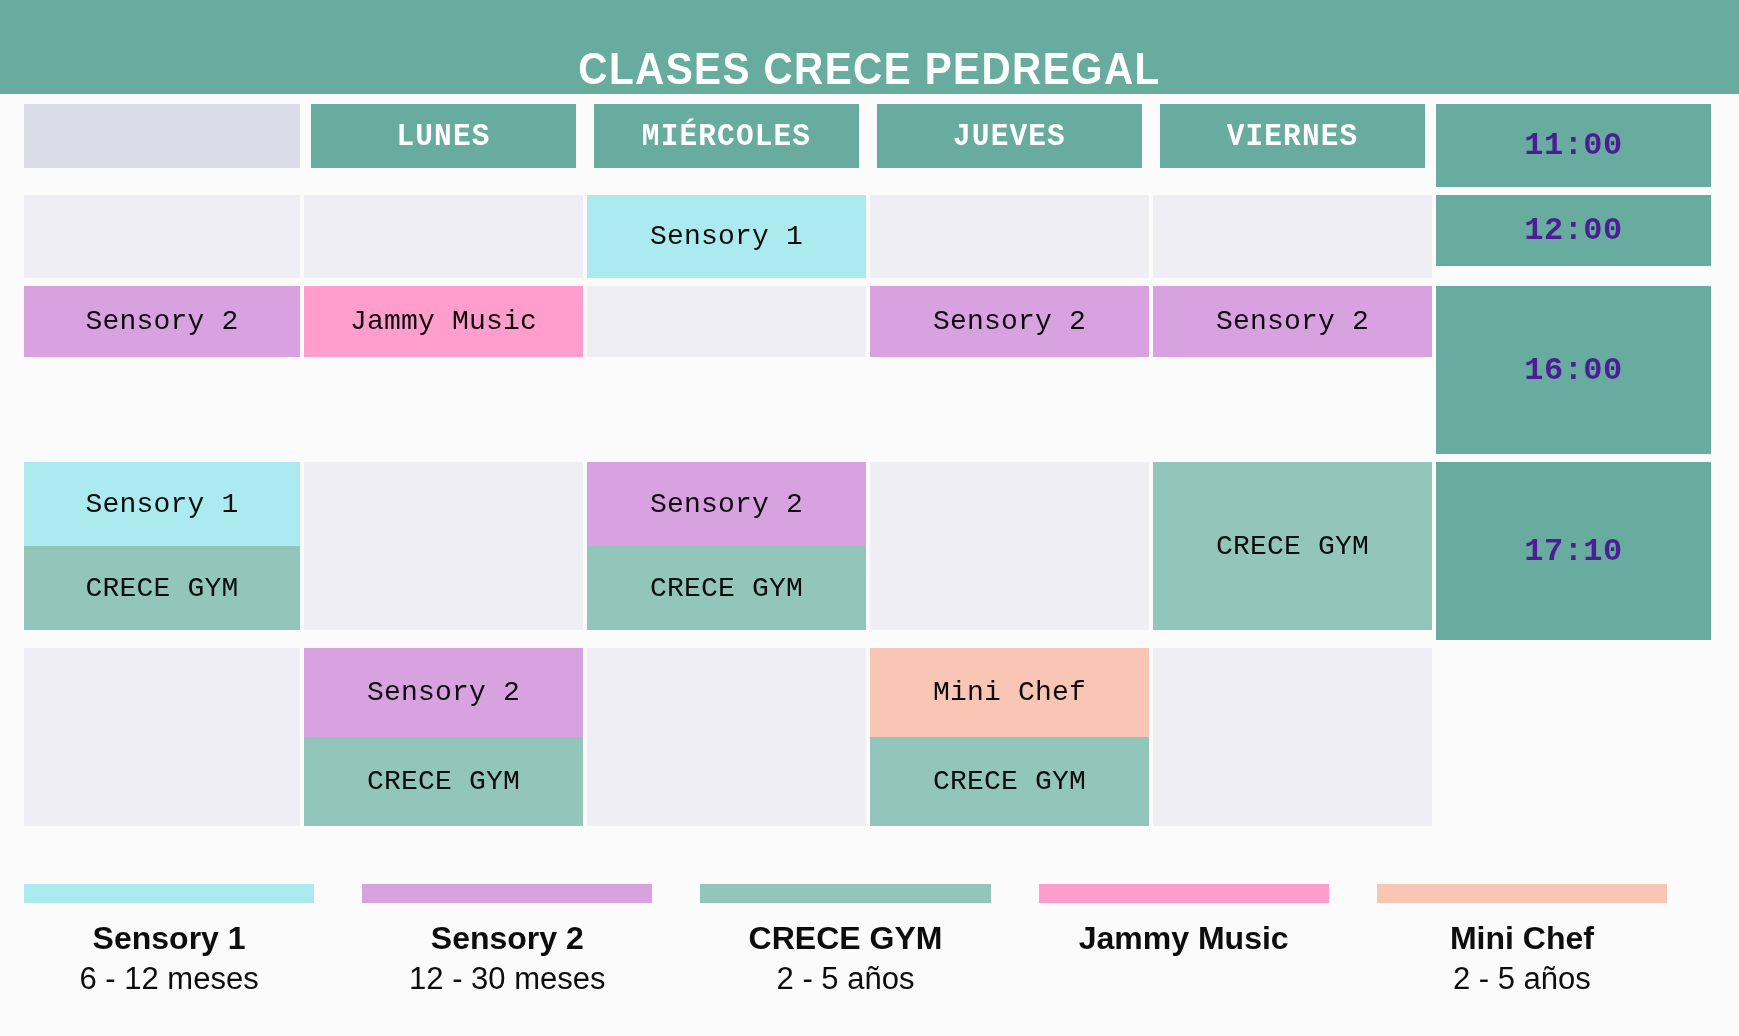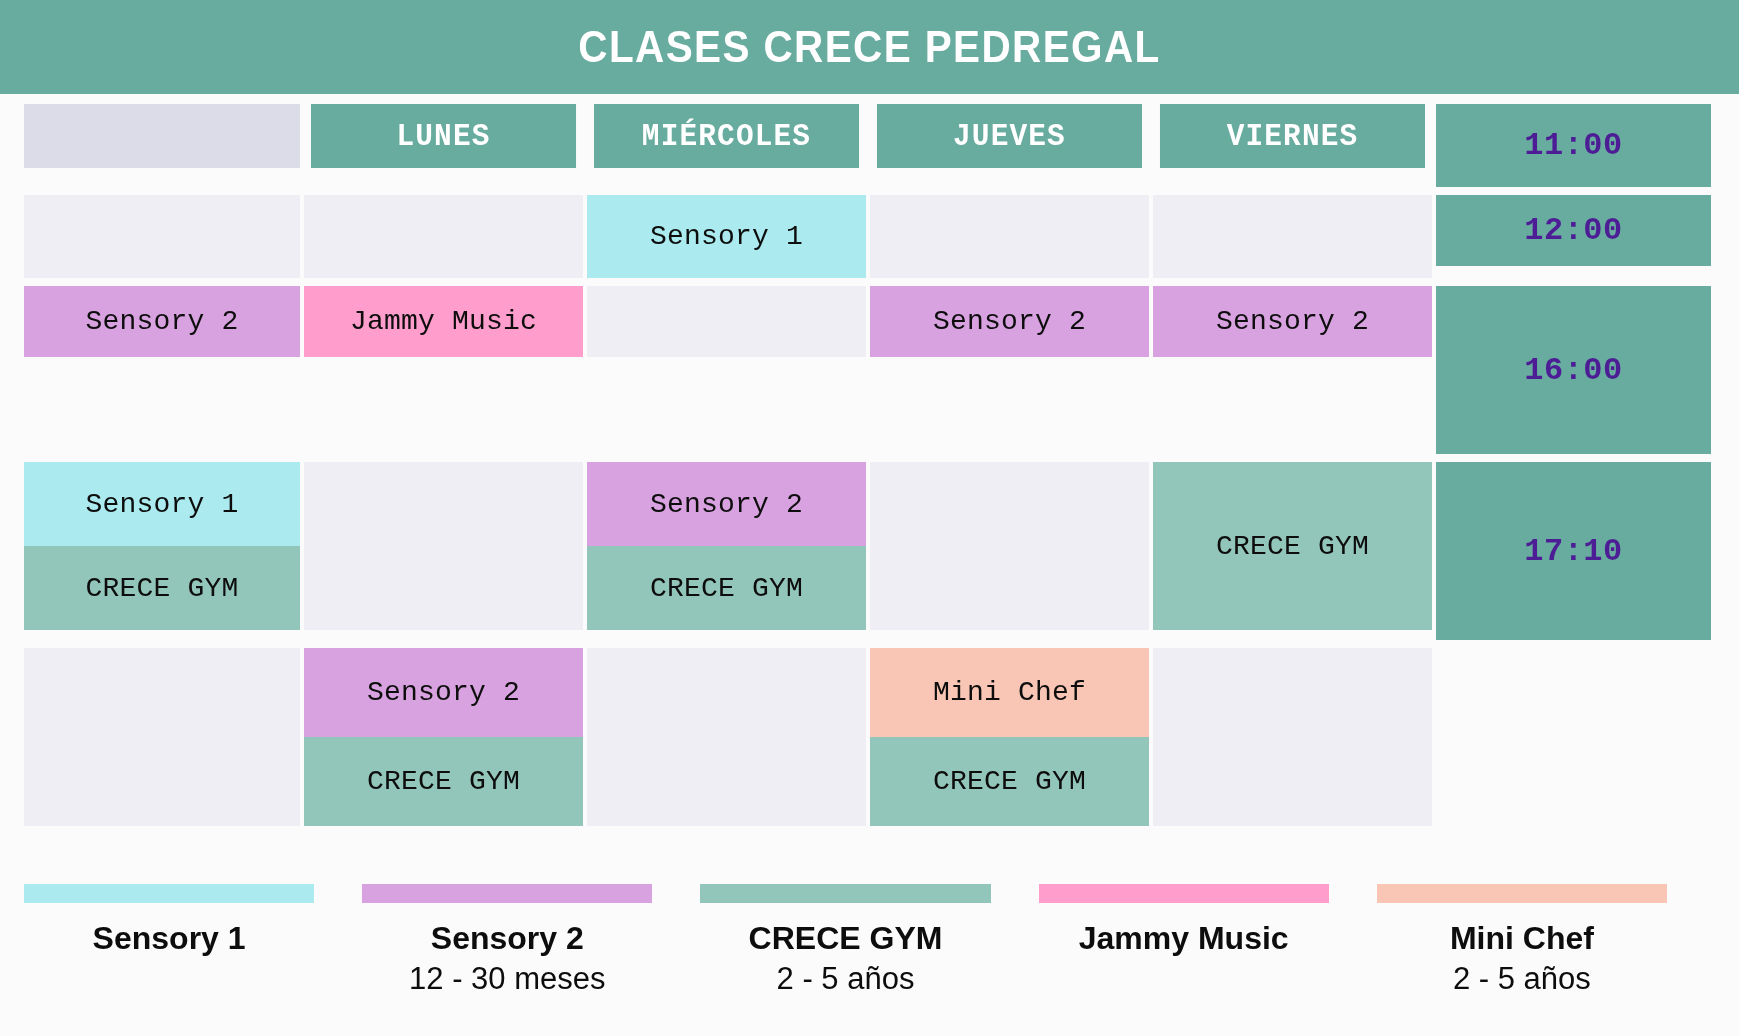--- a/index.html
+++ b/index.html
@@ -23,21 +23,21 @@
 
   
   .title-bar {
     position: absolute;
     left: 0;
     top: 0;
     width: 1739px;
     height: 94px;
     background: #68ab9f;
     display: flex;
-    align-items: center;
+    align-items: flex-end;
     justify-content: center;
   }
   .title-text {
     color: #ffffff;
     font-size: 44px;
     font-weight: bold;
     letter-spacing: 1.5px;
     font-family: "Liberation Sans", sans-serif;
     text-transform: uppercase;
     transform: scaleX(0.92);
@@ -301,20 +301,21 @@
         <div class="inner">
           <div class="half empty"></div>
         </div>
       </div>
     </div>
 
   <div class="legend" id="legend">
       <div class="legend-item">
         <div class="legend-swatch sensory1"></div>
         <div class="legend-name">Sensory 1</div>
+        <div class="legend-age">6 - 12 meses</div>
       </div>
       <div class="legend-item">
         <div class="legend-swatch sensory2"></div>
         <div class="legend-name">Sensory 2</div>
         <div class="legend-age">12 - 30 meses</div>
       </div>
       <div class="legend-item">
         <div class="legend-swatch crecegym"></div>
         <div class="legend-name">CRECE GYM</div>
         <div class="legend-age">2 - 5 años</div>

